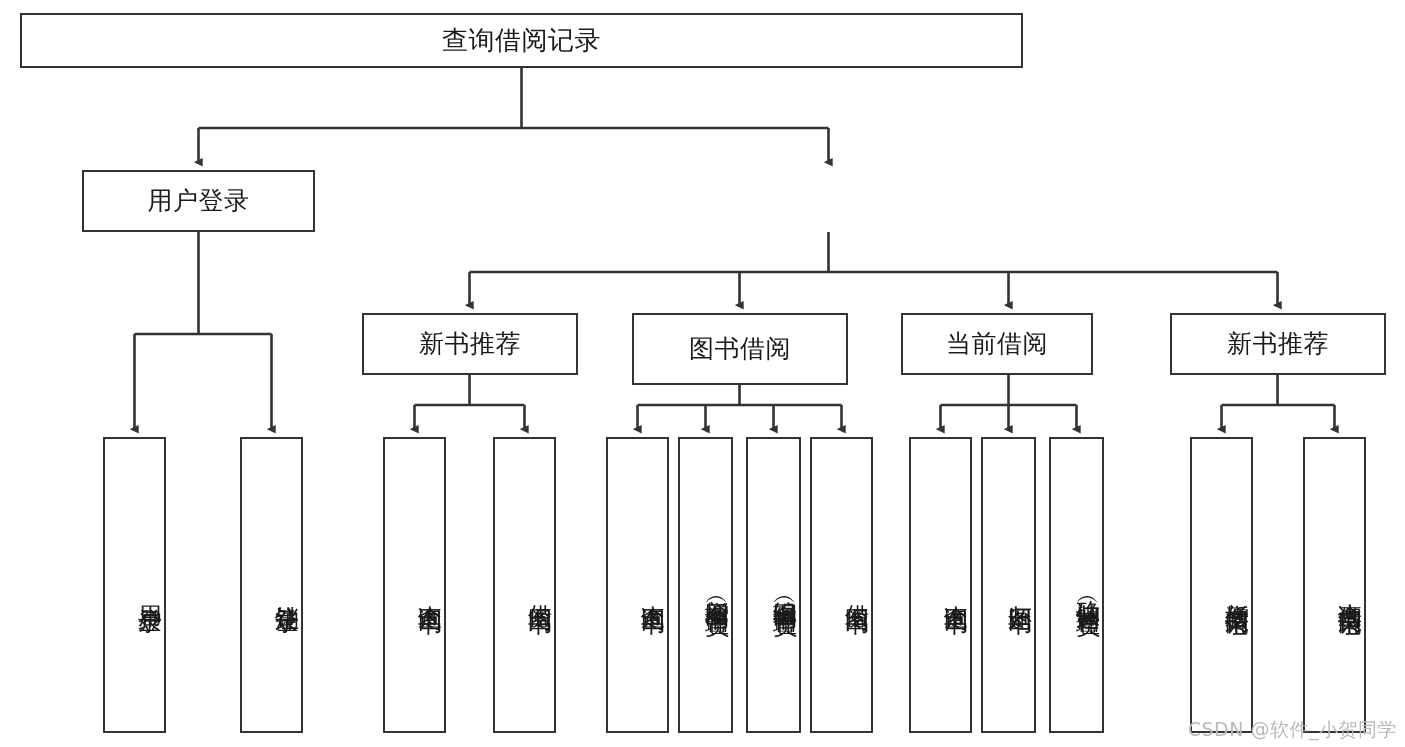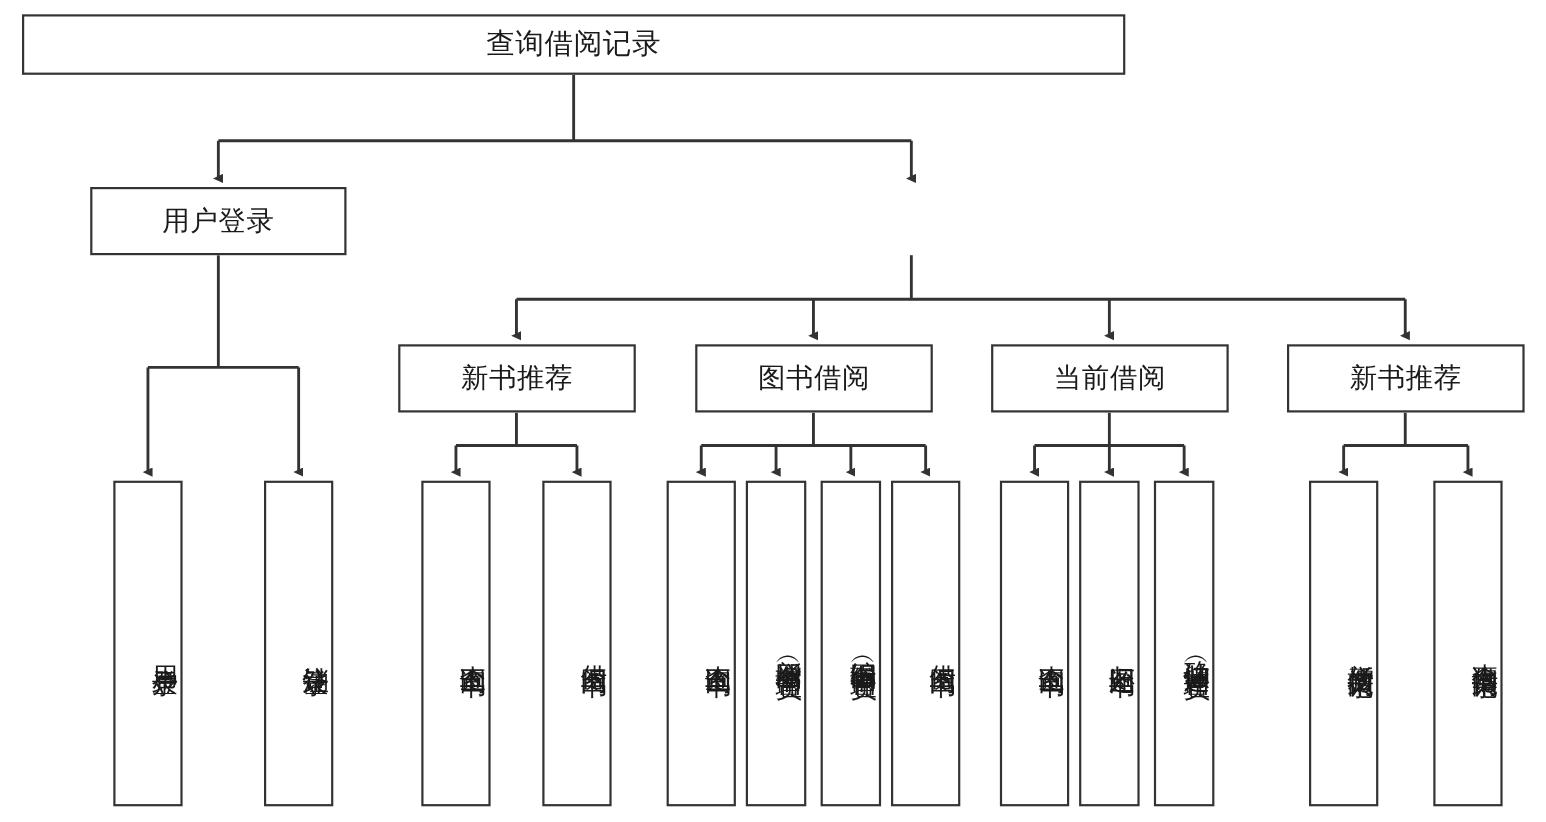--- a/index.html
+++ b/index.html
@@ -125,23 +125,23 @@
     </g>
   </svg>
 
   <div class="node horiz" id="root-node" style="left:20px; top:13px; width:1003px; height:55px;">查询借阅记录</div>
 
   <div class="node horiz" style="left:82px; top:170px; width:233px; height:62px;">用户登录</div>
 
 
   <div class="node horiz" style="left:362px; top:313px; width:216px; height:62px;">新书推荐</div>
 
-  <div class="node horiz" style="left:632px; top:313px; width:216px; height:62px;">图书借阅</div>
+  <div class="node horiz" style="left:632px; top:313px; width:216px; height:72px;">图书借阅</div>
 
-  <div class="node horiz" style="left:901px; top:313px; width:216px; height:62px;">当前借阅</div>
+  <div class="node horiz" style="left:901px; top:313px; width:192px; height:62px;">当前借阅</div>
 
   <div class="node horiz" style="left:1170px; top:313px; width:216px; height:62px;">新书推荐</div>
 
   <div class="node vert" style="left:103px; top:437px; width:63px; height:296px;">
     <span class="vtext">用户登录</span>
   </div>
 
   <div class="node vert" style="left:240px; top:437px; width:63px; height:296px;">
     <span class="vtext">注销登录</span>
   </div>
@@ -183,14 +183,15 @@
   </div>
 
   <div class="node vert" style="left:1190px; top:437px; width:63px; height:296px;">
     <span class="vtext">新增借阅记录</span>
   </div>
 
   <div class="node vert" style="left:1303px; top:437px; width:63px; height:296px;">
     <span class="vtext">查询借阅记录</span>
   </div>
 
+  <div id="watermark">CSDN @软件_小贺同学</div>
 
 </div>
 
 </body></html>

